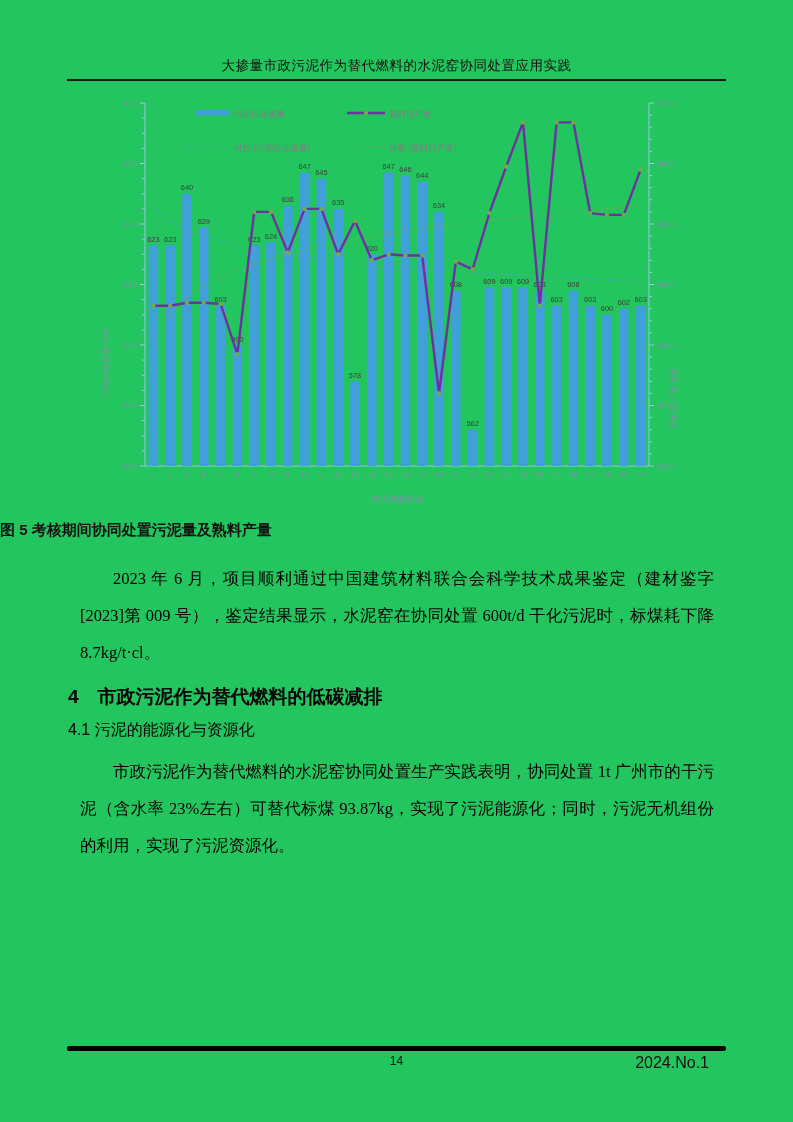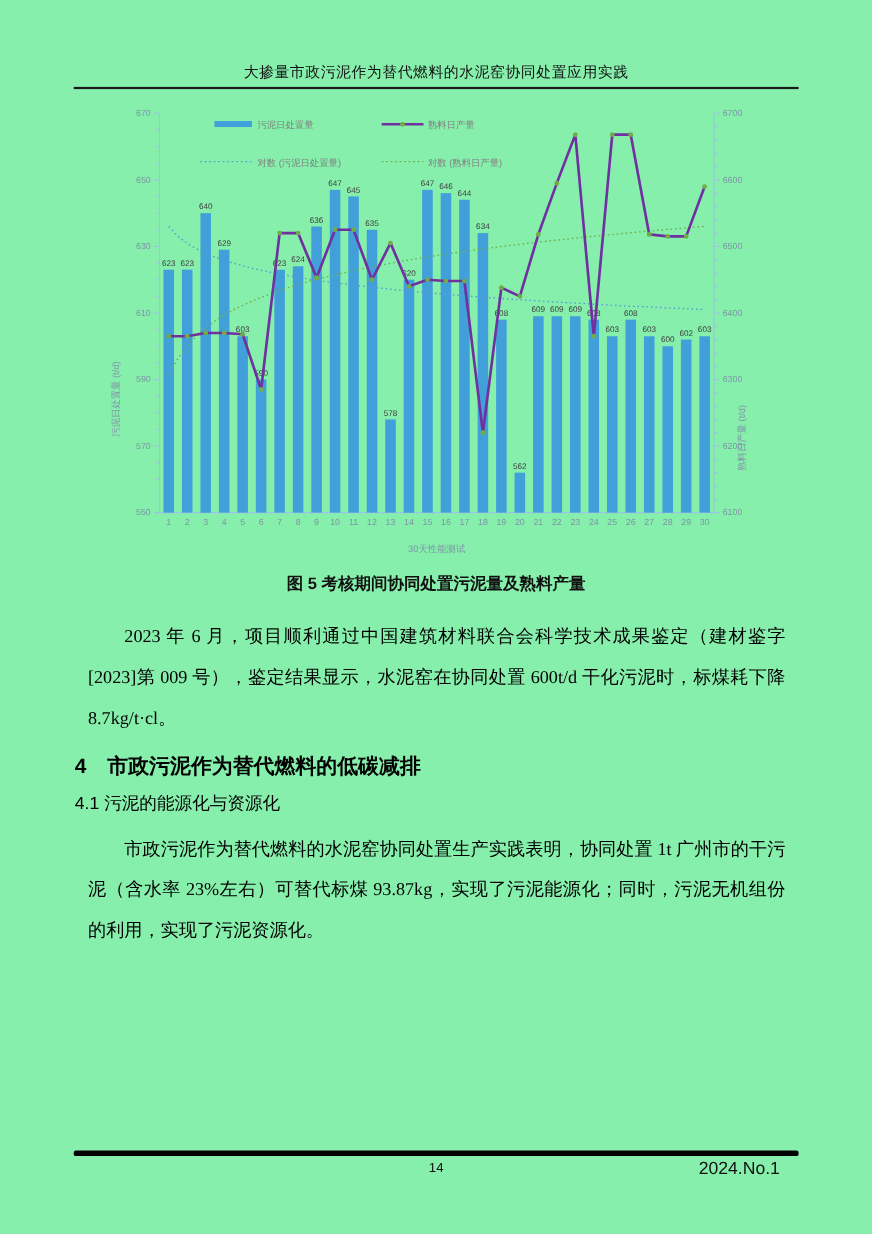--- a/index.html
+++ b/index.html
@@ -1,27 +1,27 @@
 <!DOCTYPE html>
 <html><head>
 <meta charset="utf-8">
 <style>
   html,body{margin:0;padding:0;background:#888;}
   .page{
-    position:relative;width:793px;height:1122px;margin:0 auto;background:#86efac;
+    position:relative;width:793px;height:1122px;margin:0 auto;background:#22c55e;
     font-family:"Liberation Serif","DejaVu Serif",serif;color:#000;overflow:hidden;
   }
   .header-title{
     position:absolute;top:57px;left:0;width:100%;text-align:center;
     font-size:13.5px;letter-spacing:.5px;color:#111;
   }
   .header-rule{position:absolute;top:79px;left:67px;width:659px;height:2px;background:#1a1a1a;}
   .chart-wrap{position:absolute;left:97px;top:94px;width:600px;height:418px;}
   .fig-caption{
-    position:absolute;top:521px;left:0;width:100%;text-align:center;
+    position:absolute;top:521px;left:0;width:100%;text-align:left;
     font-family:"Liberation Sans","DejaVu Sans",sans-serif;font-weight:bold;font-size:15px;color:#111;
   }
   .body-col{position:absolute;left:68px;top:548px;width:658px;}
   .body-col p{margin:12px;font-size:16.5px;line-height:37px;text-align:justify;text-indent:33px;}
   .h-sec{
     margin:13px 0 4px 0;font-family:"Liberation Sans","DejaVu Sans",sans-serif;
     font-weight:bold;font-size:19px;color:#000;
   }
   .h-sub{
     margin:10px 0 12px 0;font-family:"Liberation Sans","DejaVu Sans",sans-serif;

